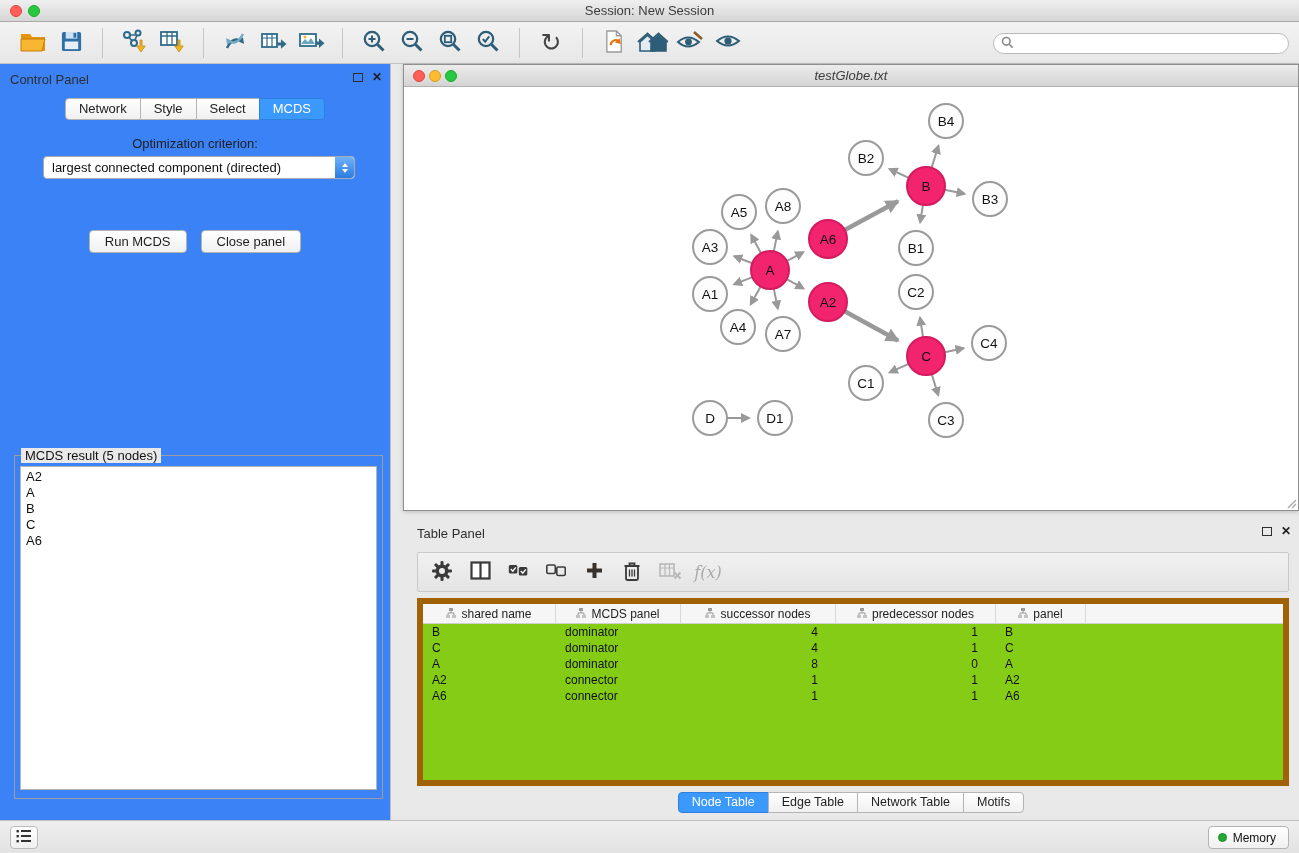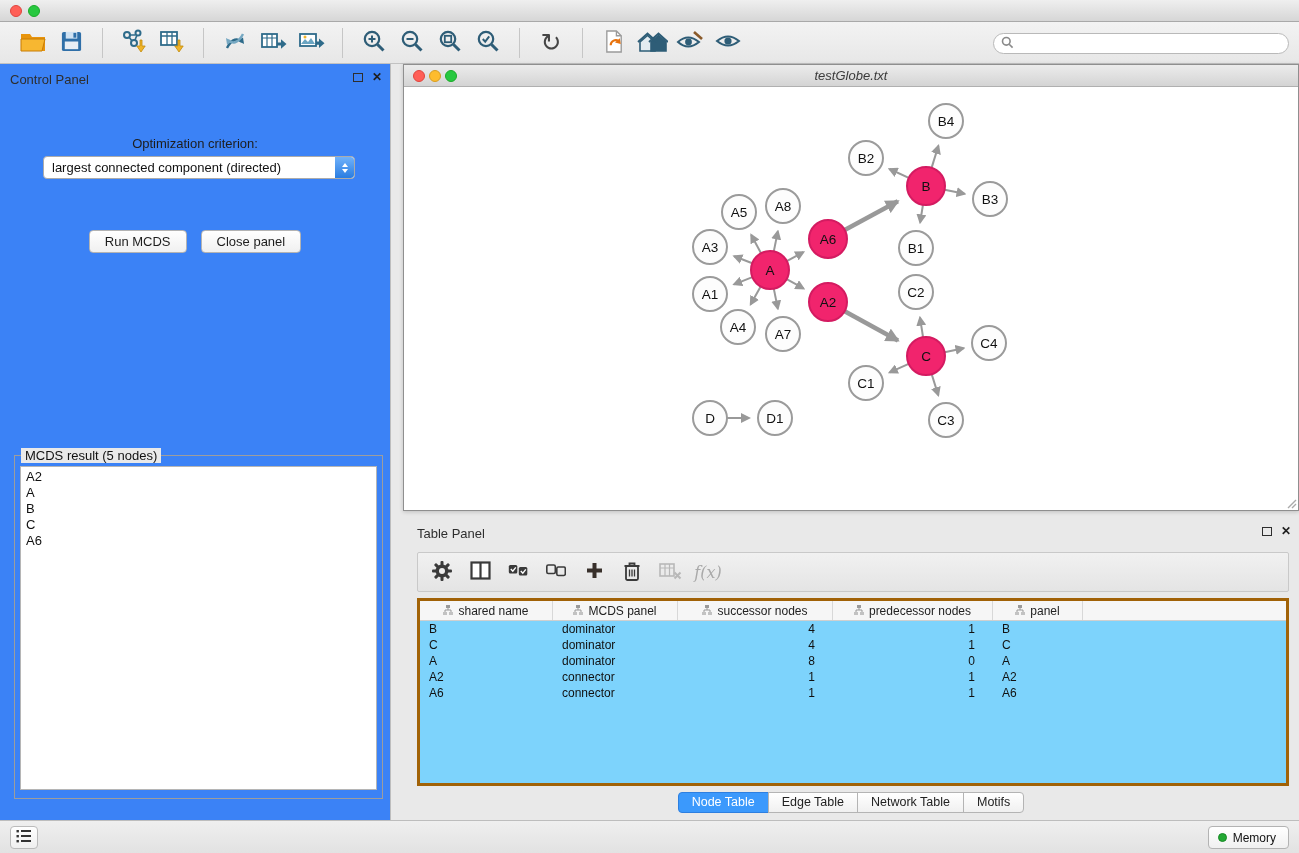--- a/index.html
+++ b/index.html
@@ -72,22 +72,22 @@
   .grip { position:absolute; right:1px; bottom:1px; width:12px; height:12px; }
 
   
   .table-panel { position:absolute; left:403px; top:518px; width:896px; height:302px; background:#e9e9e9; }
   .tp-toolbar { position:absolute; left:14px; right:10px; top:34px; height:40px;
     background:linear-gradient(#f1f1f1,#e4e4e4); border:1px solid #c9c9c9; border-radius:2px;
     display:flex; align-items:center; padding-left:8px; gap:6px; }
   .tp-btn { width:32px; height:32px; display:flex; align-items:center; justify-content:center; }
   .fx { font-family:"DejaVu Serif", serif; font-style:italic; font-size:16px; color:#a9a9a9; }
 
-  .table-area { position:absolute; left:14px; right:10px; top:80px; height:188px; background:#7dd3fc;
-    border:3px solid #a16207; overflow:hidden; }
+  .table-area { position:absolute; left:14px; right:10px; top:80px; height:188px; background:#84cc16;
+    border:6px solid #a16207; overflow:hidden; }
   .thead { display:flex; height:20px; background:#f6f6f6; border-bottom:1px solid #cfcfcf; }
   .thcell { display:flex; align-items:center; justify-content:center; gap:5px; font-size:12px; color:#222;
     border-right:1px solid #d8d8d8; overflow:hidden; }
   .thcell.cfill { flex:1; border-right:none; }
   .trow { display:flex; height:16px; }
   .tcell { font-size:12px; color:#111; padding-left:9px; display:flex; align-items:center; overflow:hidden; }
   .tcell.num { justify-content:flex-end; padding-right:18px; padding-left:0; }
   .c0 { width:133px; } .c1 { width:125px; } .c2 { width:155px; } .c3 { width:160px; } .c4 { width:90px; }
 
   .tp-tabs { position:absolute; left:0; right:0; top:274px; display:flex; justify-content:center; }
@@ -101,20 +101,21 @@
   .memory-btn { position:absolute; right:10px; top:5px; height:23px; padding:0 12px 0 9px; border:1px solid #b3b3b3;
     border-radius:4px; background:linear-gradient(#ffffff,#f0f0f0); display:flex; align-items:center; gap:6px; font-size:12px; color:#111; }
   .mem-dot { width:9px; height:9px; border-radius:50%; background:#23a833; border:1px solid #188a26; }
 </style>
 </head>
 <body>
 
 <div class="titlebar">
   <span class="traffic tl-red" style="left:10px"></span>
   <span class="traffic tl-green" style="left:28px"></span>
+  <div class="title">Session: New Session</div>
 </div>
 
 <div class="toolbar">
   <div class="tb-btn">
     <span><svg width="28" height="23" viewBox="0 0 28 23">
           <path d="M2 4h9l2 3h13v14H2z" fill="#e8940c"></path>
           <path d="M2 9h24l-3 12H2z" fill="#f7b731" stroke="#c87d05" stroke-width="1"></path>
         </svg></span>
   </div>
   <div class="tb-btn">
@@ -241,20 +242,26 @@
 
 <div class="control-panel">
   <div class="panel-head">
     <span class="panel-title">Control Panel</span>
     <span class="panel-icons">
       <span class="float-box"></span>
       <span class="close-x">✕</span>
     </span>
   </div>
 
+  <div class="cp-tabs seg">
+    <div class="tab">Network</div>
+    <div class="tab">Style</div>
+    <div class="tab">Select</div>
+    <div class="tab sel">MCDS</div>
+  </div>
 
   <div class="opt-label">Optimization criterion:</div>
 
   <div class="dropdown">
     <span class="dd-text">largest connected component (directed)</span>
     <span class="dd-step">
         <span class="tri-up"></span>
         <span class="tri-dn"></span>
       </span>
   </div>

